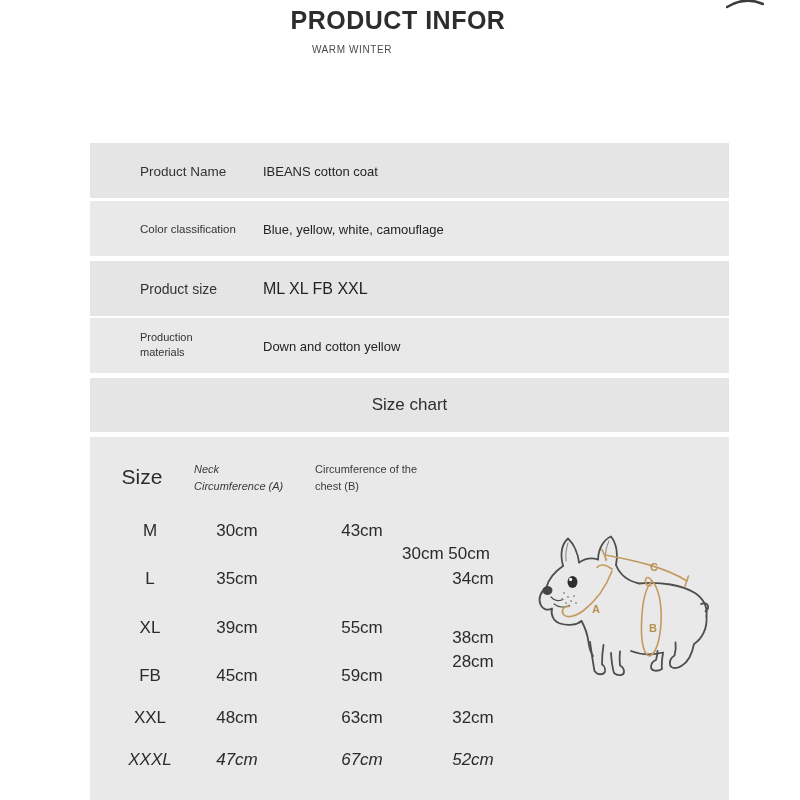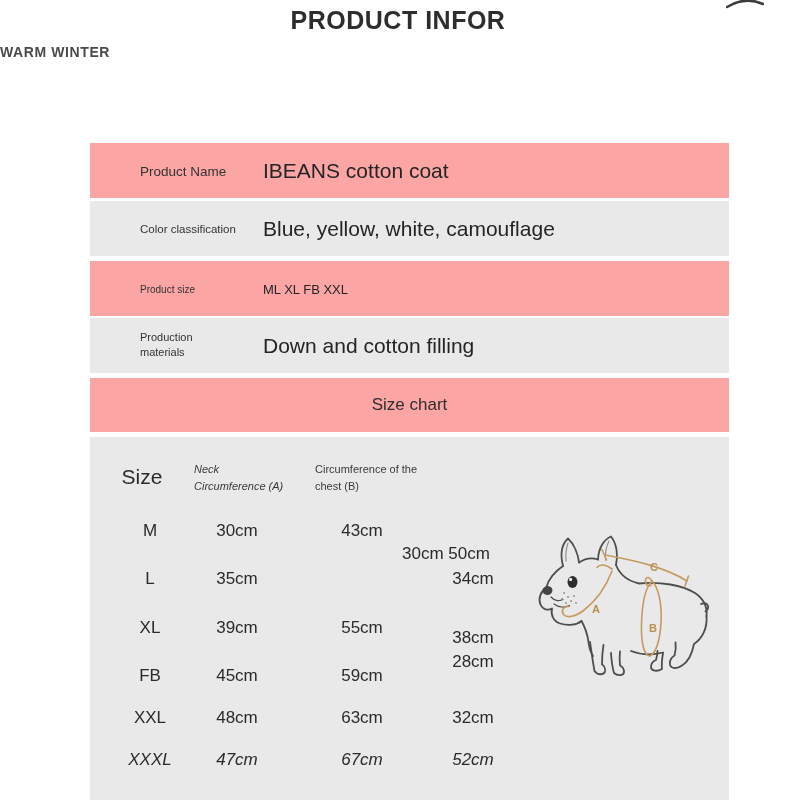--- a/index.html
+++ b/index.html
@@ -9,41 +9,41 @@
     overflow:hidden; color:#2f2f2f;
   }
   .abs { position:absolute; }
 
   
   .page-title {
     left:0; width:740px; top:6px; text-align:center;
     font-size:25px; font-weight:600; letter-spacing:0.5px; color:#2d2d2d;margin-left:28px;
   }
   .page-subtitle {
-    left:0; width:704px; top:44px; 
-    font-size:14px; font-weight:700; letter-spacing:0.6px; color:#4a4a4a;
+    left:0; width:704px; top:44px; text-align:center;
+    font-size:10px; font-weight:400; letter-spacing:0.6px; color:#4a4a4a;
   }
   .corner-arc { left:726px; top:0; width:38px; height:9px; }
 
   
   .info-row { left:90px; width:639px; height:55px; }
-  .bg-dark  { background:#fca5a5; }
+  .bg-dark  { background:#e5e5e5; }
   .bg-light { background:#e9e9e9; }
   .info-label {
     position:absolute; left:50px; top:50%; transform:translateY(-50%);
     color:#333333; white-space:pre-line;
   }
   .info-value {
     position:absolute; left:173px; top:50%; transform:translateY(-50%);
-    color:#242424; font-size:21px;
+    color:#242424; font-size:13px;
   }
   .row-1 { top:143px; } .row-1 .info-label { font-size:13.5px; }
   .row-2 { top:201px; } .row-2 .info-label { font-size:11.5px; }
-  .row-3 { top:261px; } .row-3 .info-label { font-size:10px; }
-  .row-3 .info-value { font-size:13px; }
+  .row-3 { top:261px; } .row-3 .info-label { font-size:14px; }
+  .row-3 .info-value { font-size:16px; }
   .row-4 { top:318px; } .row-4 .info-label { font-size:11px; width:72px; line-height:1.45; }
   .chart-title-row {
     top:378px; height:54px; display:flex; align-items:center; justify-content:center;
     font-size:17px; color:#2e2e2e;
   }
 
   
   .size-panel { left:90px; top:437px; width:639px; height:384px; background:#e9e9e9; }
   .hdr-big   { position:absolute; font-size:21px; color:#2b2b2b; }
   .hdr-small { position:absolute; font-size:11px; line-height:1.5; color:#3a3a3a; }
@@ -86,21 +86,21 @@
 <div class="abs info-row row-2 bg-light">
   <div class="info-label">Color classification</div>
   <div class="info-value">Blue, yellow, white, camouflage</div>
 </div>
 <div class="abs info-row row-3 bg-dark">
   <div class="info-label">Product size</div>
   <div class="info-value">ML XL FB XXL</div>
 </div>
 <div class="abs info-row row-4 bg-light">
   <div class="info-label">Production materials</div>
-  <div class="info-value">Down and cotton filling</div>
+  <div class="info-value">Down and cotton yellow</div>
 </div>
 <div class="abs info-row chart-title-row bg-dark">
   <span>Size chart</span>
 </div>
 
 <div class="abs size-panel">
 
   <div class="hdr-big" style="left:7px; top:28px; width:90px; text-align:center;">Size</div>
   <div class="hdr-small" style="left:104px; top:24px;font-style:italic;">
     <div>Neck</div>

